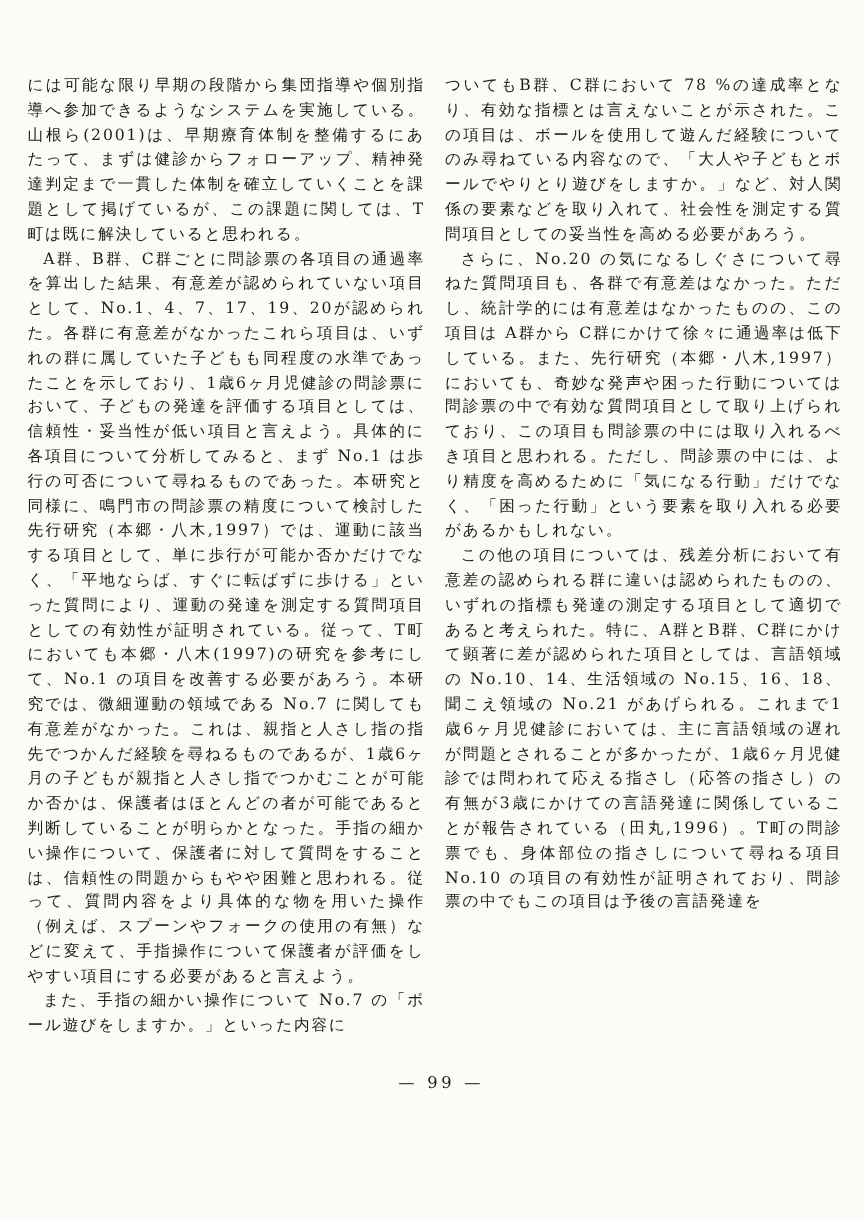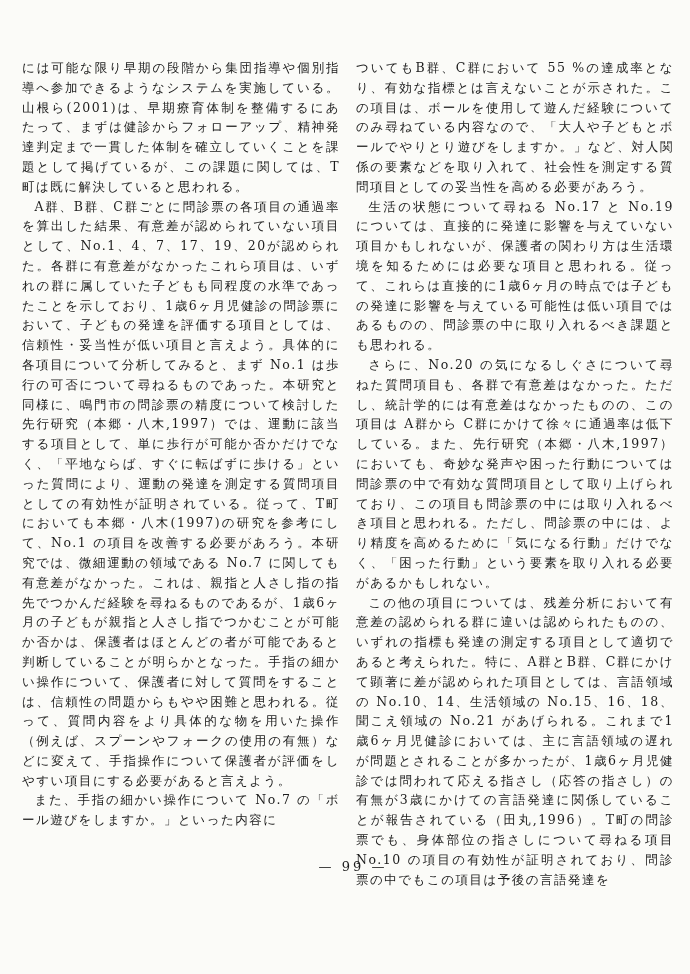--- a/index.html
+++ b/index.html
@@ -63,20 +63,19 @@
 <body>
 
 <div class="page">
   <div class="columns">
     <div class="column" id="col-left">
         <p class="para">には可能な限り早期の段階から集団指導や個別指導へ参加できるようなシステムを実施している。山根ら(2001)は、早期療育体制を整備するにあたって、まずは健診からフォローアップ、精神発達判定まで一貫した体制を確立していくことを課題として掲げているが、この課題に関しては、T町は既に解決していると思われる。</p>
         <p class="para indent">A群、B群、C群ごとに問診票の各項目の通過率を算出した結果、有意差が認められていない項目として、No.1、4、7、17、19、20が認められた。各群に有意差がなかったこれら項目は、いずれの群に属していた子どもも同程度の水準であったことを示しており、1歳6ヶ月児健診の問診票において、子どもの発達を評価する項目としては、信頼性・妥当性が低い項目と言えよう。具体的に各項目について分析してみると、まず No.1 は歩行の可否について尋ねるものであった。本研究と同様に、鳴門市の問診票の精度について検討した先行研究（本郷・八木,1997）では、運動に該当する項目として、単に歩行が可能か否かだけでなく、「平地ならば、すぐに転ばずに歩ける」といった質問により、運動の発達を測定する質問項目としての有効性が証明されている。従って、T町においても本郷・八木(1997)の研究を参考にして、No.1 の項目を改善する必要があろう。本研究では、微細運動の領域である No.7 に関しても有意差がなかった。これは、親指と人さし指の指先でつかんだ経験を尋ねるものであるが、1歳6ヶ月の子どもが親指と人さし指でつかむことが可能か否かは、保護者はほとんどの者が可能であると判断していることが明らかとなった。手指の細かい操作について、保護者に対して質問をすることは、信頼性の問題からもやや困難と思われる。従って、質問内容をより具体的な物を用いた操作（例えば、スプーンやフォークの使用の有無）などに変えて、手指操作について保護者が評価をしやすい項目にする必要があると言えよう。</p>
         <p class="para indent">また、手指の細かい操作について No.7 の「ボール遊びをしますか。」といった内容に</p>
       </div>
     <div class="column" id="col-right">
-        <p class="para">ついてもB群、C群において 55 %の達成率となり、有効な指標とは言えないことが示された。この項目は、ボールを使用して遊んだ経験についてのみ尋ねている内容なので、「大人や子どもとボールでやりとり遊びをしますか。」など、対人関係の要素などを取り入れて、社会性を測定する質問項目としての妥当性を高める必要があろう。</p>
-        <p class="para indent">生活の状態について尋ねる No.17 と No.19 については、直接的に発達に影響を与えていない項目かもしれないが、保護者の関わり方は生活環境を知るためには必要な項目と思われる。従って、これらは直接的に1歳6ヶ月の時点では子どもの発達に影響を与えている可能性は低い項目ではあるものの、問診票の中に取り入れるべき課題とも思われる。</p>
+        <p class="para">ついてもB群、C群において 78 %の達成率となり、有効な指標とは言えないことが示された。この項目は、ボールを使用して遊んだ経験についてのみ尋ねている内容なので、「大人や子どもとボールでやりとり遊びをしますか。」など、対人関係の要素などを取り入れて、社会性を測定する質問項目としての妥当性を高める必要があろう。</p>
         <p class="para indent">さらに、No.20 の気になるしぐさについて尋ねた質問項目も、各群で有意差はなかった。ただし、統計学的には有意差はなかったものの、この項目は A群から C群にかけて徐々に通過率は低下している。また、先行研究（本郷・八木,1997）においても、奇妙な発声や困った行動については問診票の中で有効な質問項目として取り上げられており、この項目も問診票の中には取り入れるべき項目と思われる。ただし、問診票の中には、より精度を高めるために「気になる行動」だけでなく、「困った行動」という要素を取り入れる必要があるかもしれない。</p>
         <p class="para indent">この他の項目については、残差分析において有意差の認められる群に違いは認められたものの、いずれの指標も発達の測定する項目として適切であると考えられた。特に、A群とB群、C群にかけて顕著に差が認められた項目としては、言語領域の No.10、14、生活領域の No.15、16、18、聞こえ領域の No.21 があげられる。これまで1歳6ヶ月児健診においては、主に言語領域の遅れが問題とされることが多かったが、1歳6ヶ月児健診では問われて応える指さし（応答の指さし）の有無が3歳にかけての言語発達に関係していることが報告されている（田丸,1996）。T町の問診票でも、身体部位の指さしについて尋ねる項目 No.10 の項目の有効性が証明されており、問診票の中でもこの項目は予後の言語発達を</p>
       </div>
   </div>
   <div class="footer">— 99 —</div>
 </div>
 
 </body></html>

